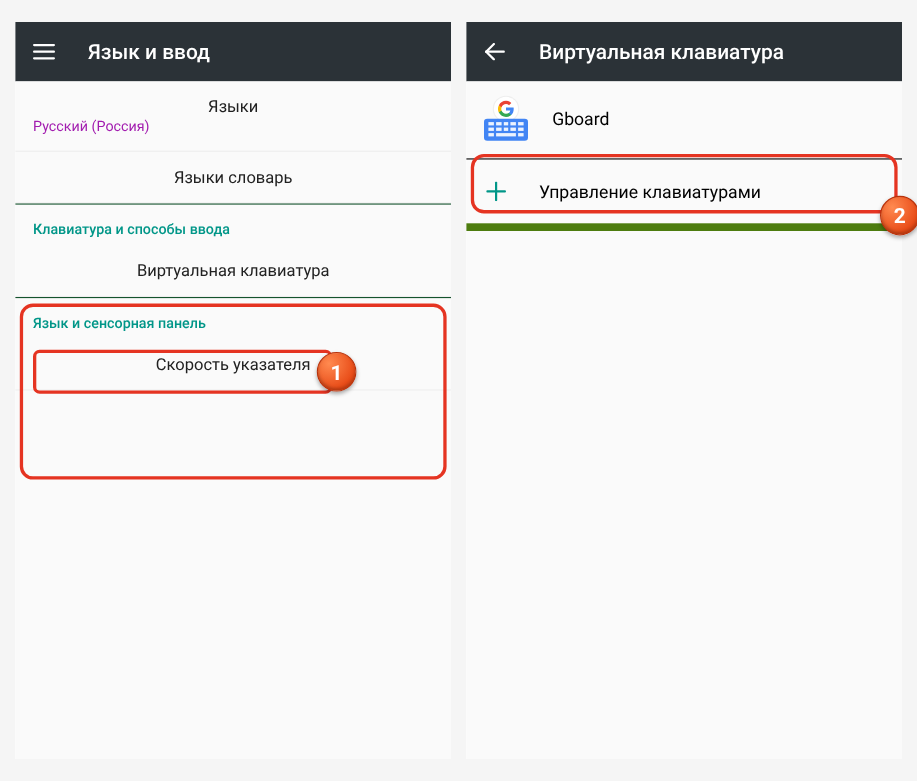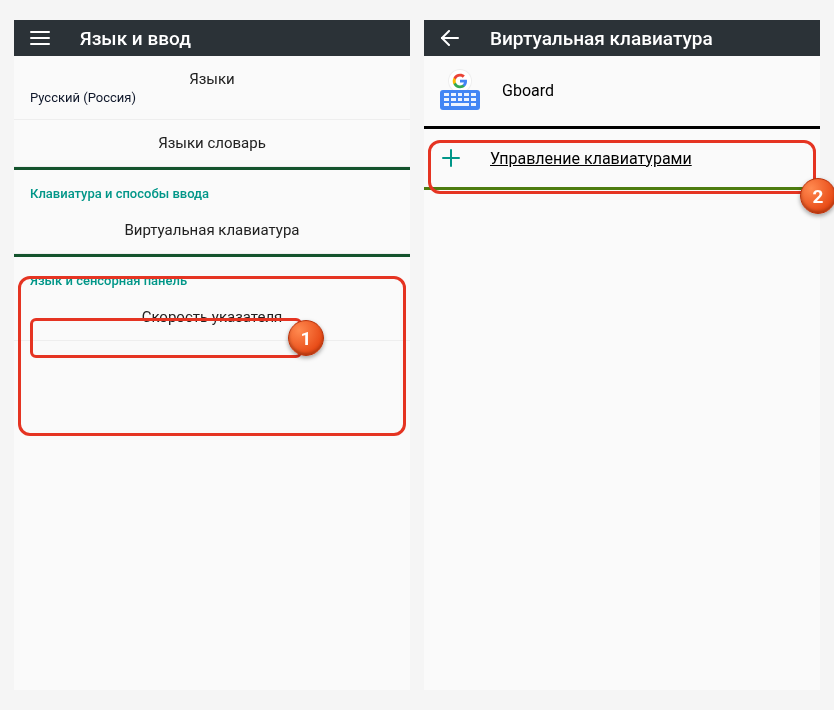--- a/index.html
+++ b/index.html
@@ -17,54 +17,54 @@
   flex: 1;
   background: #fff;
   display: flex;
   flex-direction: column;
   position: relative;
   overflow: visible;
 }
 .appbar {
   background: #2b3237;
   color: #fff;
-  height: 36px;
+  height: 54px;
   display: flex;
   align-items: center;
   padding: 0 14px;
   gap: 28px;
 }
 .appbar .title {
   font-size: 19px;
   font-weight: 500;
 }
 .icon-btn { width: 24px; height: 24px; display:flex; align-items:center; justify-content:center; cursor:pointer; }
 .hamburger line, .back line { stroke:#fff; stroke-width:2; stroke-linecap:round; }
 .content { flex:1; background:#fafafa; }
 .row {
   padding: 14px 16px;
   border-bottom: 1px solid #eee;
   cursor: pointer;
 }
 .row .primary { font-size: 15px; color:#212121;text-align:center; }
-.row .secondary { font-size: 13px; color:#0f172a; margin-top:2px; }
+.row .secondary { font-size: 13px; color:#a21caf; margin-top:2px; }
 .section-header {
   padding: 16px 16px 6px;
   font-size: 13px;
   font-weight: 500;
   color: #009688;
-  border-top: 3px solid #14532d;
+  border-top: 1px solid #14532d;
 }
 .row.noborder { border-bottom: none; }
 .gboard-row {
   display:flex;
   align-items:center;
   gap: 22px;
   padding: 14px 16px 16px;
-  border-bottom: 3px solid #000000;
+  border-bottom: 1px solid #000000;
   cursor:pointer;
 }
 .gboard-icon {
   width: 40px; height: 40px;
   display:flex; flex-direction:column;
   position:relative;
 }
 .gboard-icon .g {
   position:absolute; top:0; left:50%; transform:translateX(-50%);
   width:22px; height:22px; background:#fff; border-radius:50%;
@@ -77,23 +77,22 @@
   padding:3px 4px; display:flex; flex-direction:column; gap:2px;
 }
 .gboard-icon .kb .krow { display:flex; gap:2px; }
 .gboard-icon .kb .krow span { flex:1; height:3px; background:#fff; opacity:.9; }
 .gboard-icon .kb .krow.space span:nth-child(2){ flex:4; }
 .manage-row {
   display:flex;
   align-items:center;
   gap: 28px;
   padding: 18px 16px;
-  border-bottom:3px solid #4d7c0f;
+  border-bottom:7px solid #4d7c0f;
   cursor:pointer;
-  text-decoration:underline;
 }
 .plus-icon {
   width:22px; height:22px; display:flex; align-items:center; justify-content:center;
 }
 .plus-icon svg line { stroke:#009688; stroke-width:2; stroke-linecap:round; }
 
 .highlight {
   position:absolute;
   border:3px solid #e53422;
   border-radius:12px;

